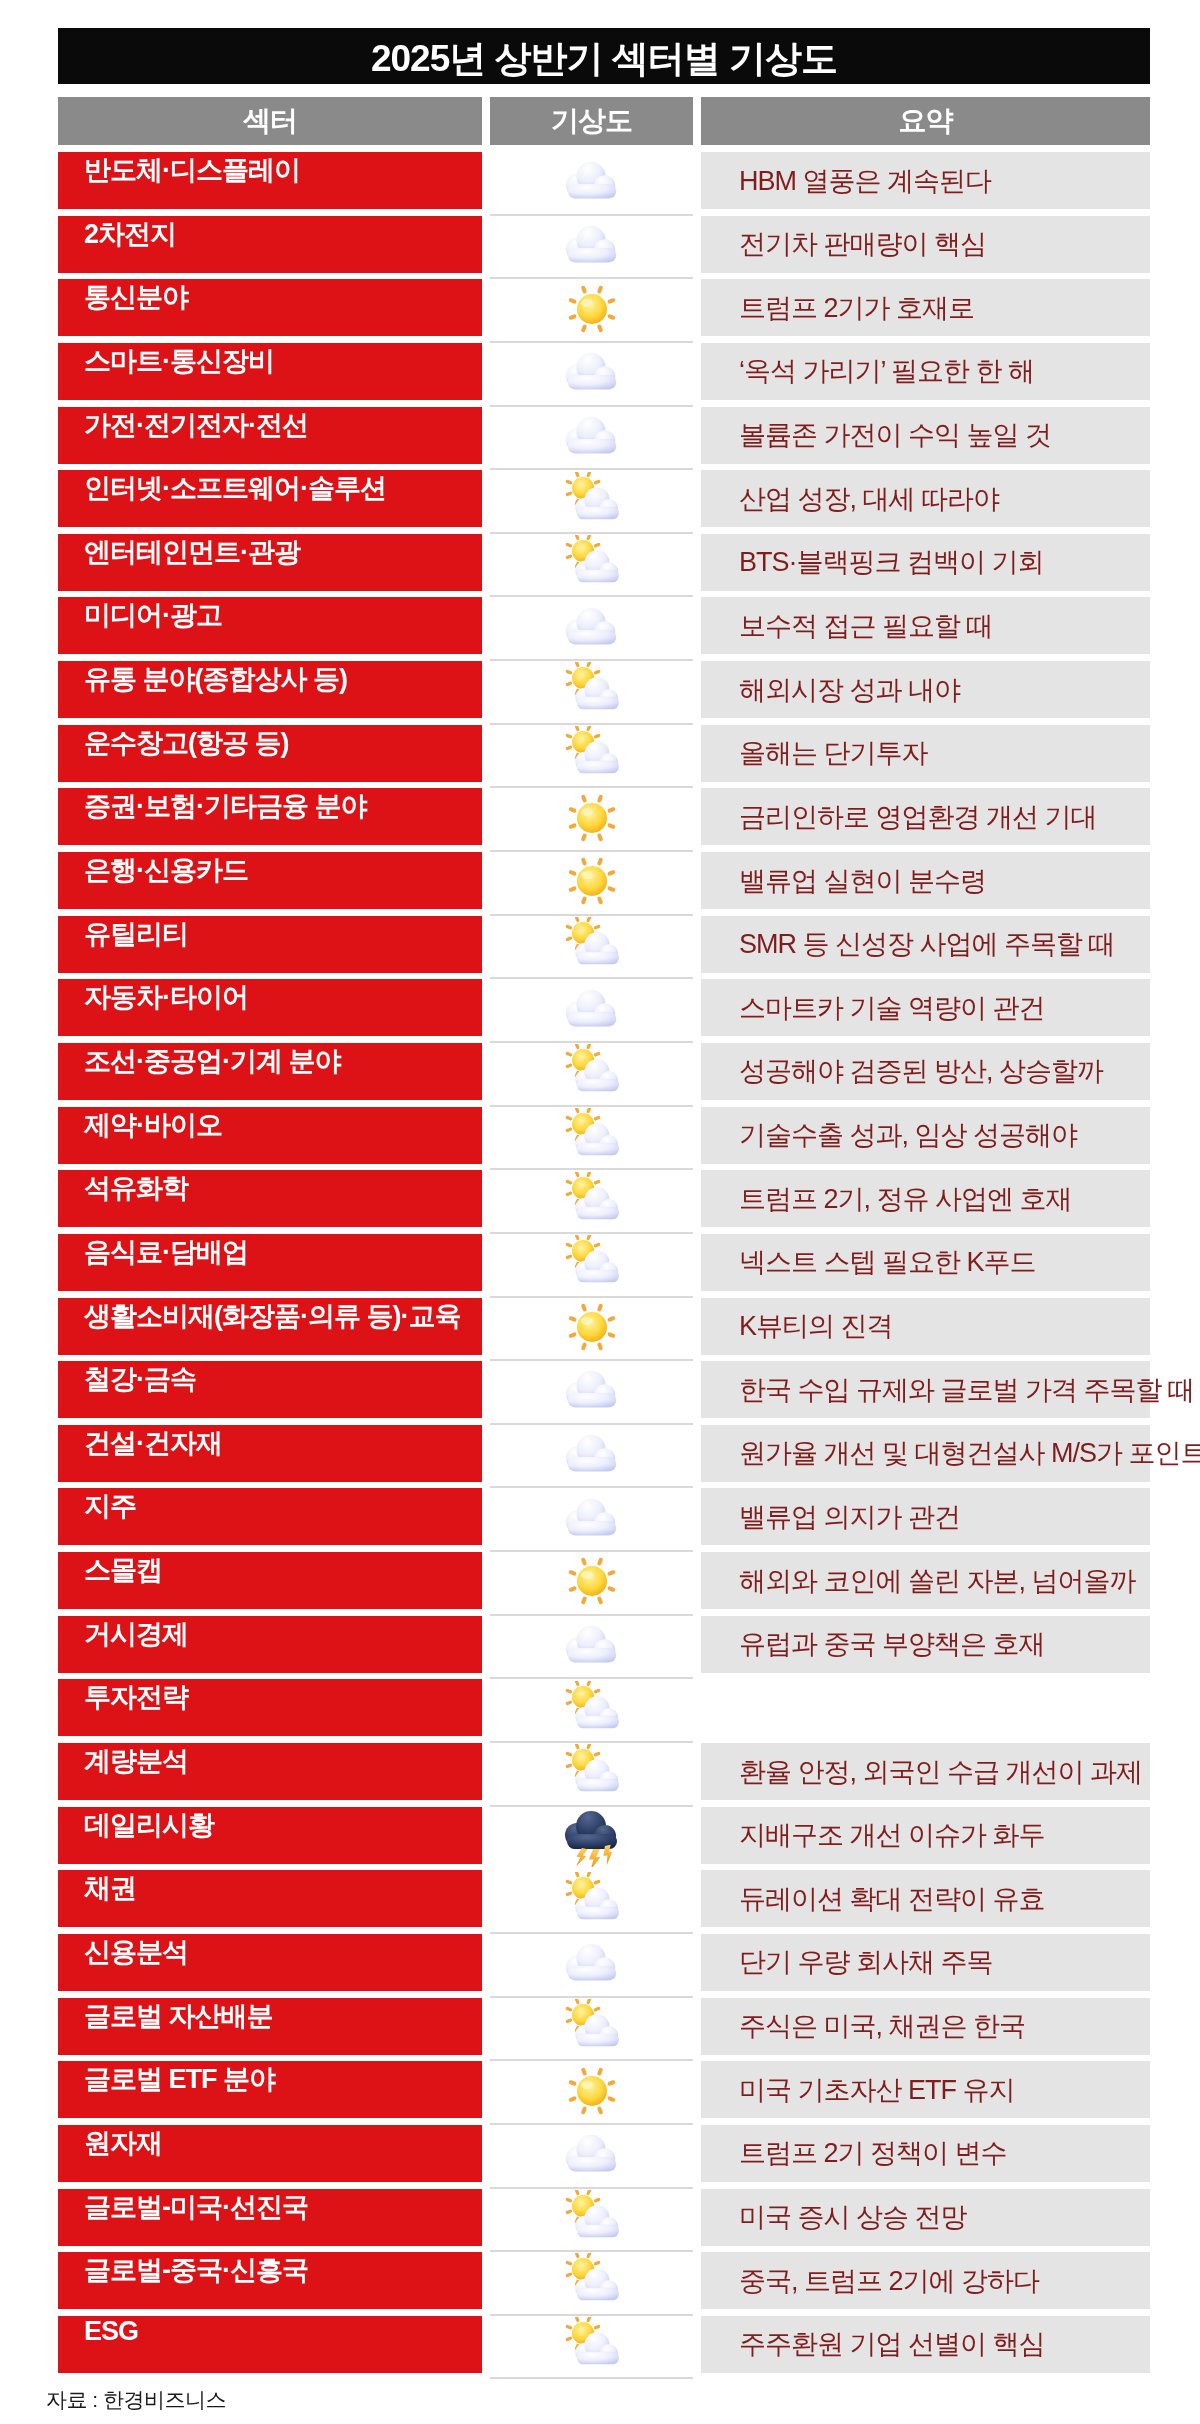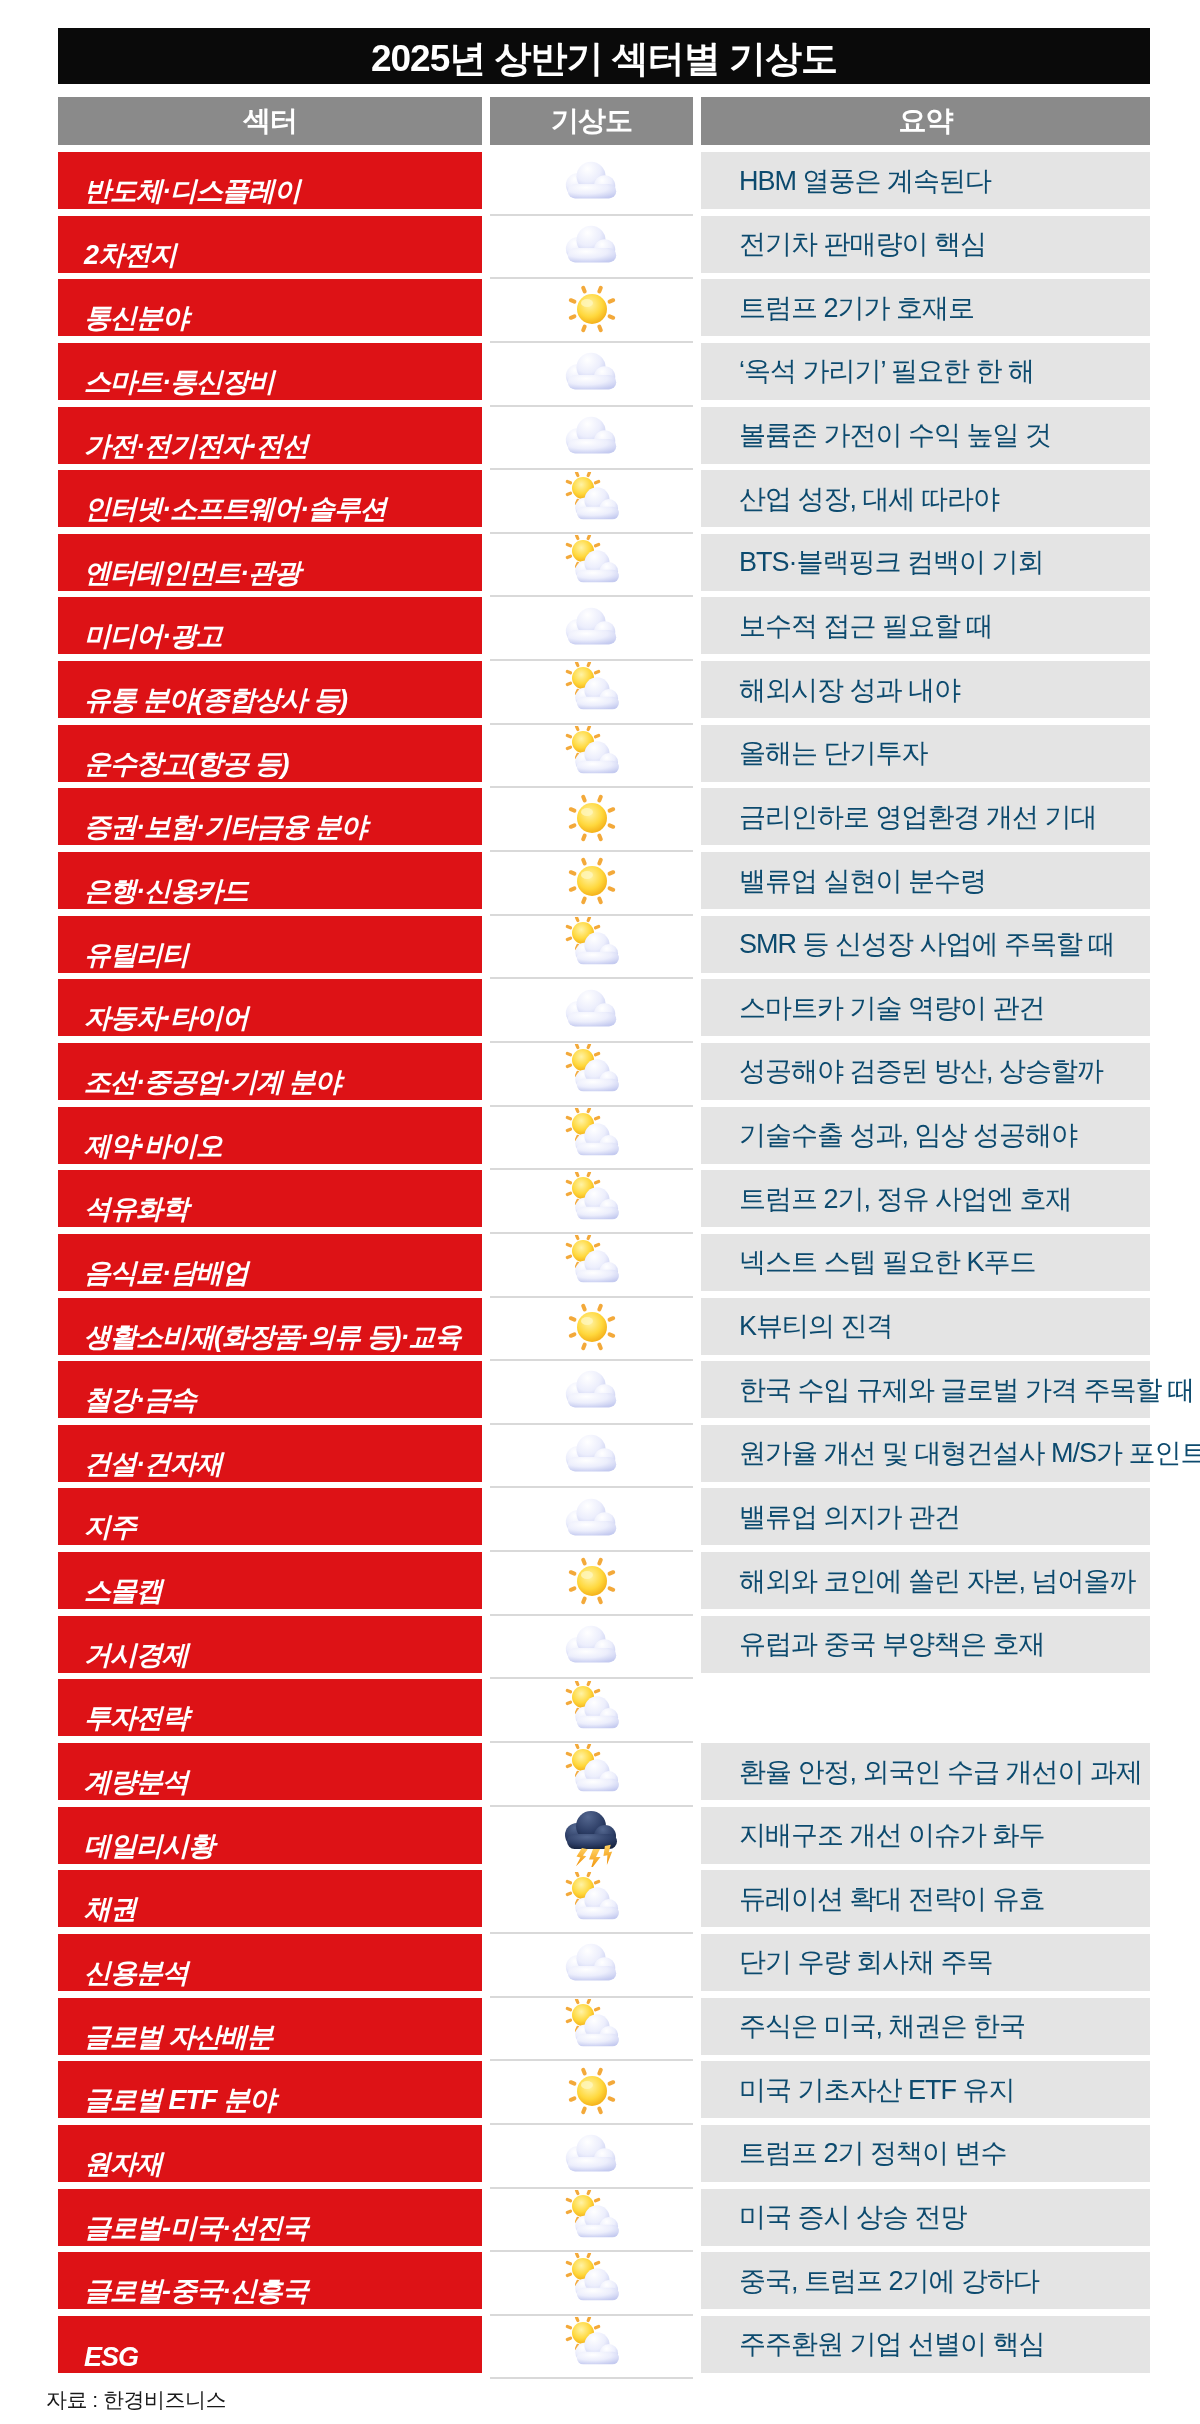--- a/index.html
+++ b/index.html
@@ -15,29 +15,29 @@
   .table{position:absolute;left:58px;top:97px;width:1092px;}
   .grid-row{display:grid;grid-template-columns:424px 203px 449px;column-gap:8px;}
   .header-row{height:48px;margin-bottom:7px;}
   .header-cell{
     background:#8a8a8a;color:#ffffff;font-size:28px;font-weight:bold;
     display:flex;align-items:center;justify-content:center;letter-spacing:-1px;
   }
   .row{height:63.65px;}
   .sector-cell{
     height:57px;background:#dd1216;color:#ffffff;font-size:27px;font-weight:bold;
-    display:flex;align-items:flex-end;padding-left:26px;box-sizing:border-box;
-    white-space:nowrap;letter-spacing:-1px;font-style:italic;
+    display:flex;align-items:flex-start;padding-left:26px;box-sizing:border-box;
+    white-space:nowrap;letter-spacing:-1px;
   }
   .weather-cell{
     height:100%;background:#ffffff;border-bottom:2px solid #d9d9d9;box-sizing:border-box;
     display:flex;align-items:center;justify-content:center;padding-bottom:3px;
   }
   .summary-cell{
-    height:57px;background:#e4e4e4;color:#0c4a6e;font-size:27px;font-weight:500;
+    height:57px;background:#e4e4e4;color:#7f1d1d;font-size:27px;font-weight:500;
     display:flex;align-items:center;padding-left:38px;box-sizing:border-box;
     white-space:nowrap;letter-spacing:-1px;
   }
   .weather-icon{display:flex;align-items:center;justify-content:center;}
   .footer{
     position:absolute;left:46px;top:2386px;font-size:21px;font-weight:500;color:#1a1a1a;
     letter-spacing:-0.5px;
   }
   .svg-defs{position:absolute;width:0;height:0;overflow:hidden;}
 </style>

